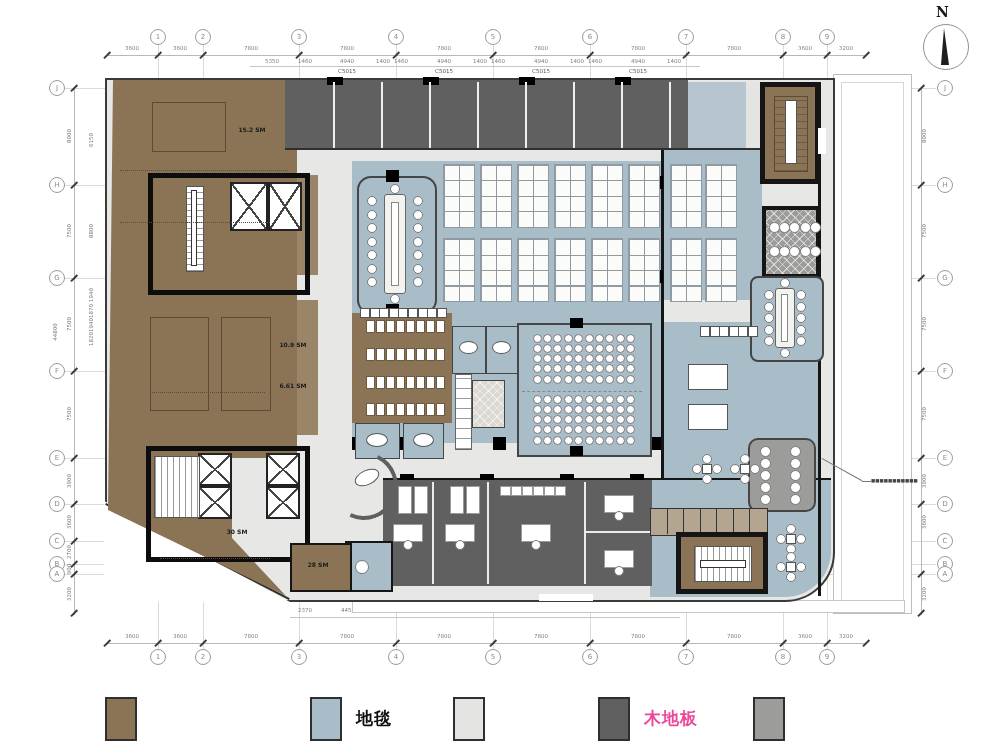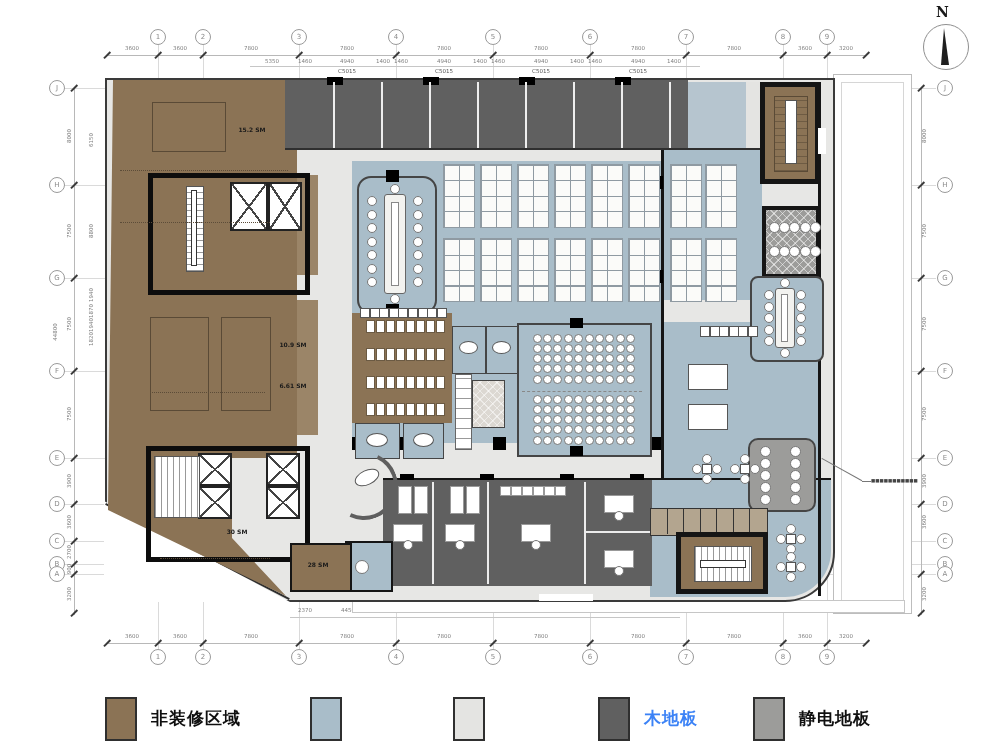--- a/index.html
+++ b/index.html
@@ -578,21 +578,20 @@
   <div>
     <div class="n-circ"></div>
     <div class="n-needle"></div>
     <div class="n-label">N</div>
   </div>
 
   <div class="ann">■■■■■■■■■■■</div>
 
   <div id="legend">
       <div style="position: absolute; left: 105px; top: 697px; width: 28px; height: 40px; background: rgb(139, 115, 85); border: 2px solid rgb(47, 47, 47);"></div>
-      <div style="position: absolute; left: 151px; top: 706px; width: 160px; height: 24px; color: rgb(15, 15, 15); font-weight: bold; font-size: 17px; letter-spacing: 1px; line-height: 24px;">非装修区域</div>
       <div style="position: absolute; left: 310px; top: 697px; width: 28px; height: 40px; background: rgb(169, 189, 201); border: 2px solid rgb(47, 47, 47);"></div>
+      <div style="position: absolute; left: 356px; top: 706px; width: 160px; height: 24px; color: rgb(15, 15, 15); font-weight: bold; font-size: 17px; letter-spacing: 1px; line-height: 24px;">地毯</div>
       <div style="position: absolute; left: 453px; top: 697px; width: 28px; height: 40px; background: rgb(228, 228, 226); border: 2px solid rgb(47, 47, 47);"></div>
       <div style="position: absolute; left: 598px; top: 697px; width: 28px; height: 40px; background: rgb(96, 96, 96); border: 2px solid rgb(47, 47, 47);"></div>
-      <div style="position: absolute; left: 644px; top: 706px; width: 160px; height: 24px; color: #3b82f6; font-weight: bold; font-size: 17px; letter-spacing: 1px; line-height: 24px;">木地板</div>
+      <div style="position: absolute; left: 644px; top: 706px; width: 160px; height: 24px; color: #ec4899; font-weight: bold; font-size: 17px; letter-spacing: 1px; line-height: 24px;">木地板</div>
       <div style="position: absolute; left: 753px; top: 697px; width: 28px; height: 40px; background: rgb(156, 156, 154); border: 2px solid rgb(47, 47, 47);"></div>
-      <div style="position: absolute; left: 799px; top: 706px; width: 160px; height: 24px; color: rgb(15, 15, 15); font-weight: bold; font-size: 17px; letter-spacing: 1px; line-height: 24px;">静电地板</div>
     </div>
 </div>
 
 </body></html>

